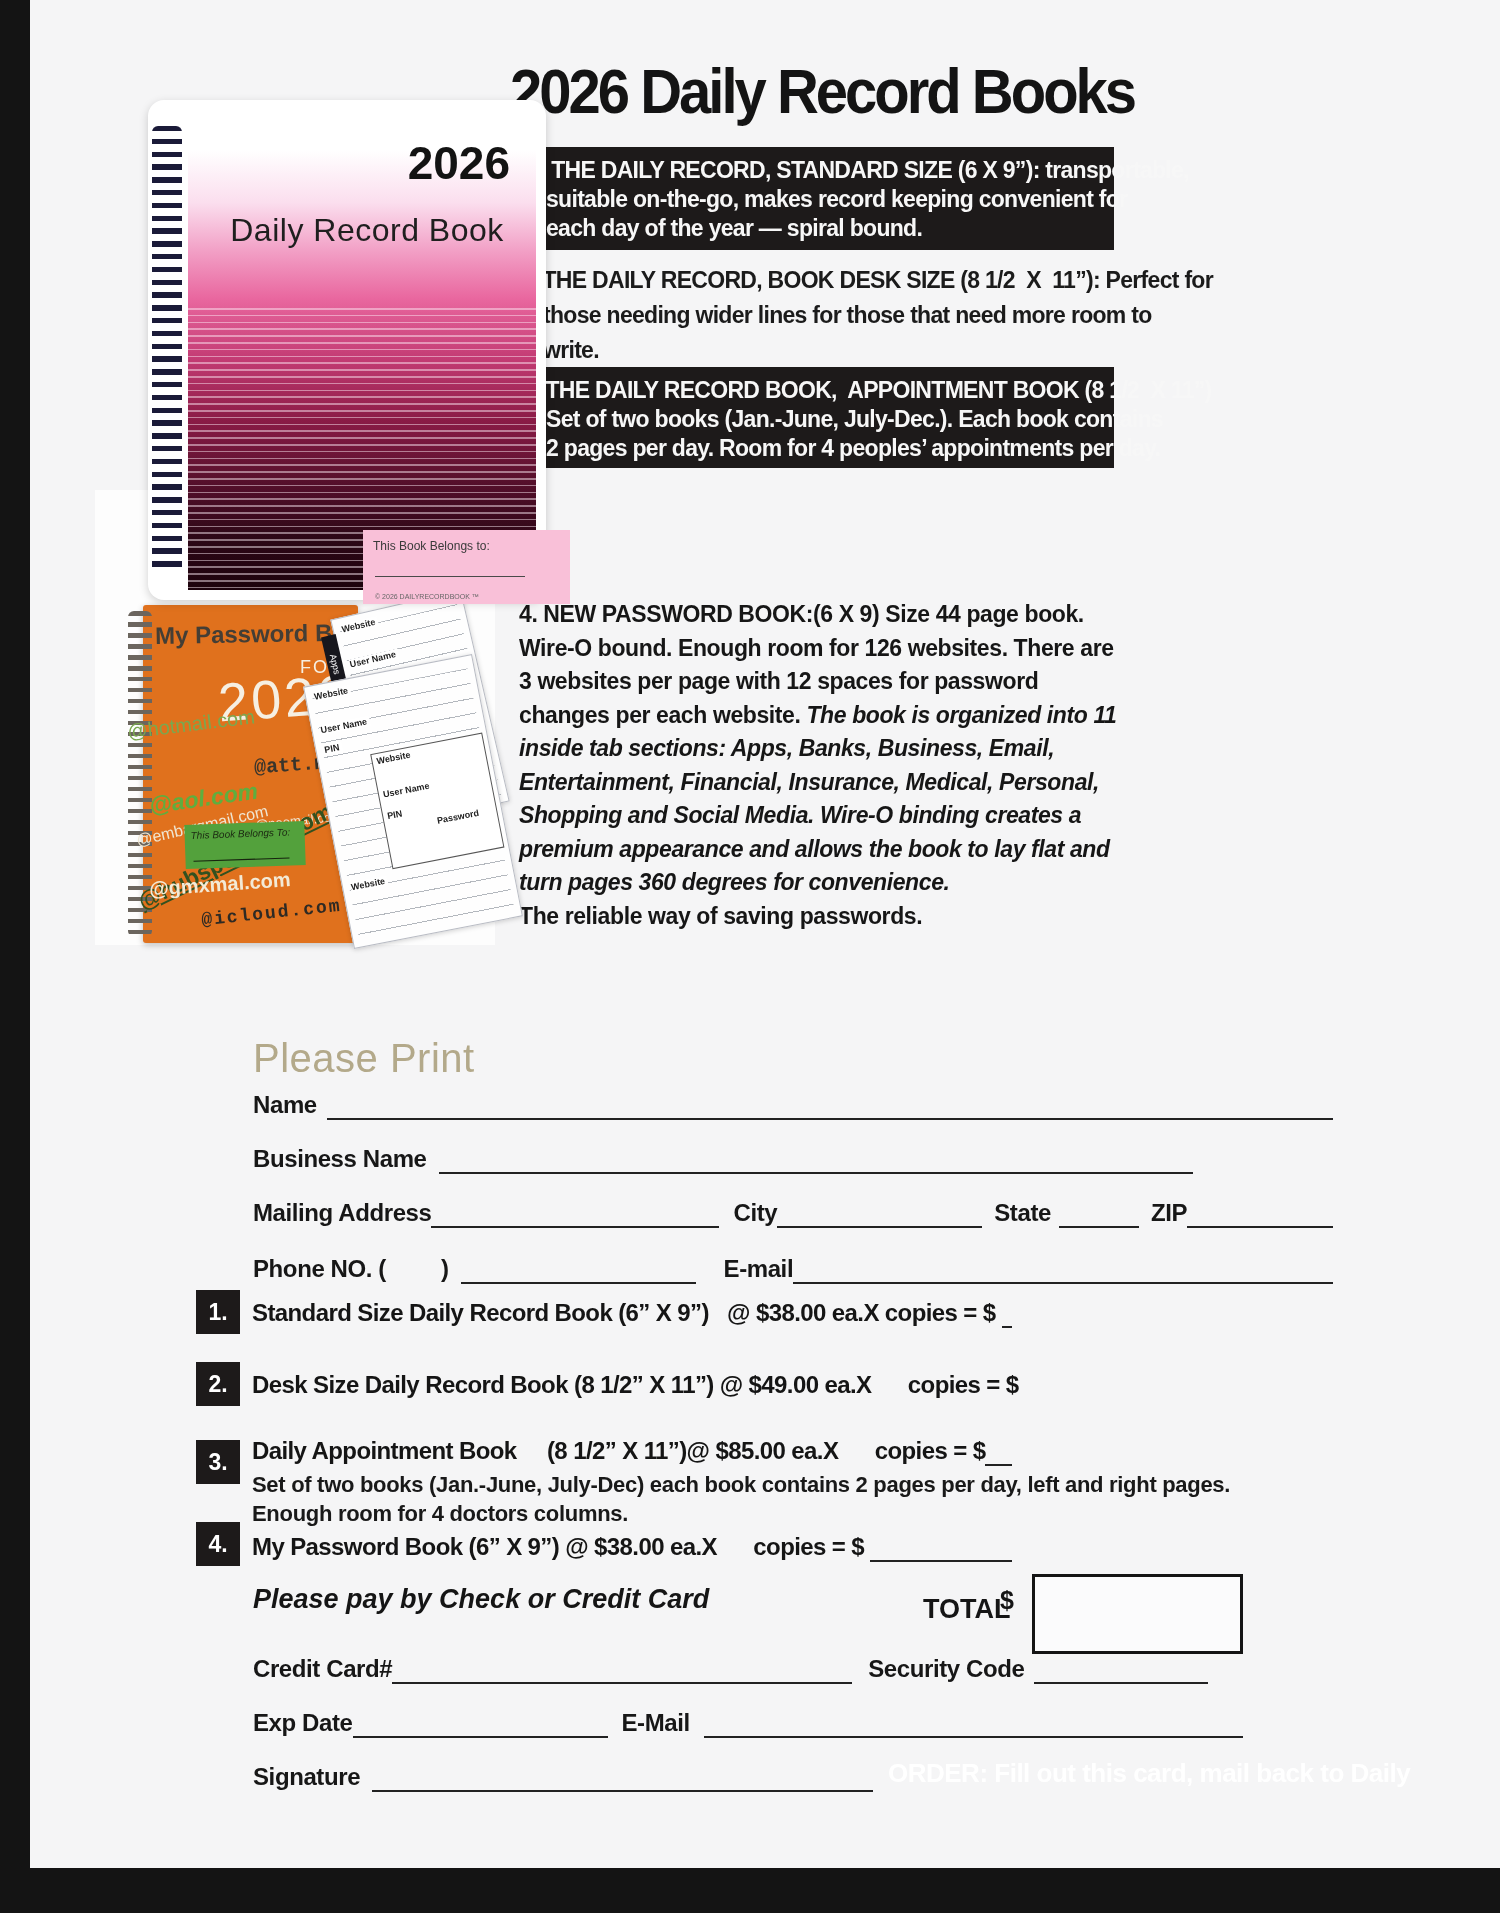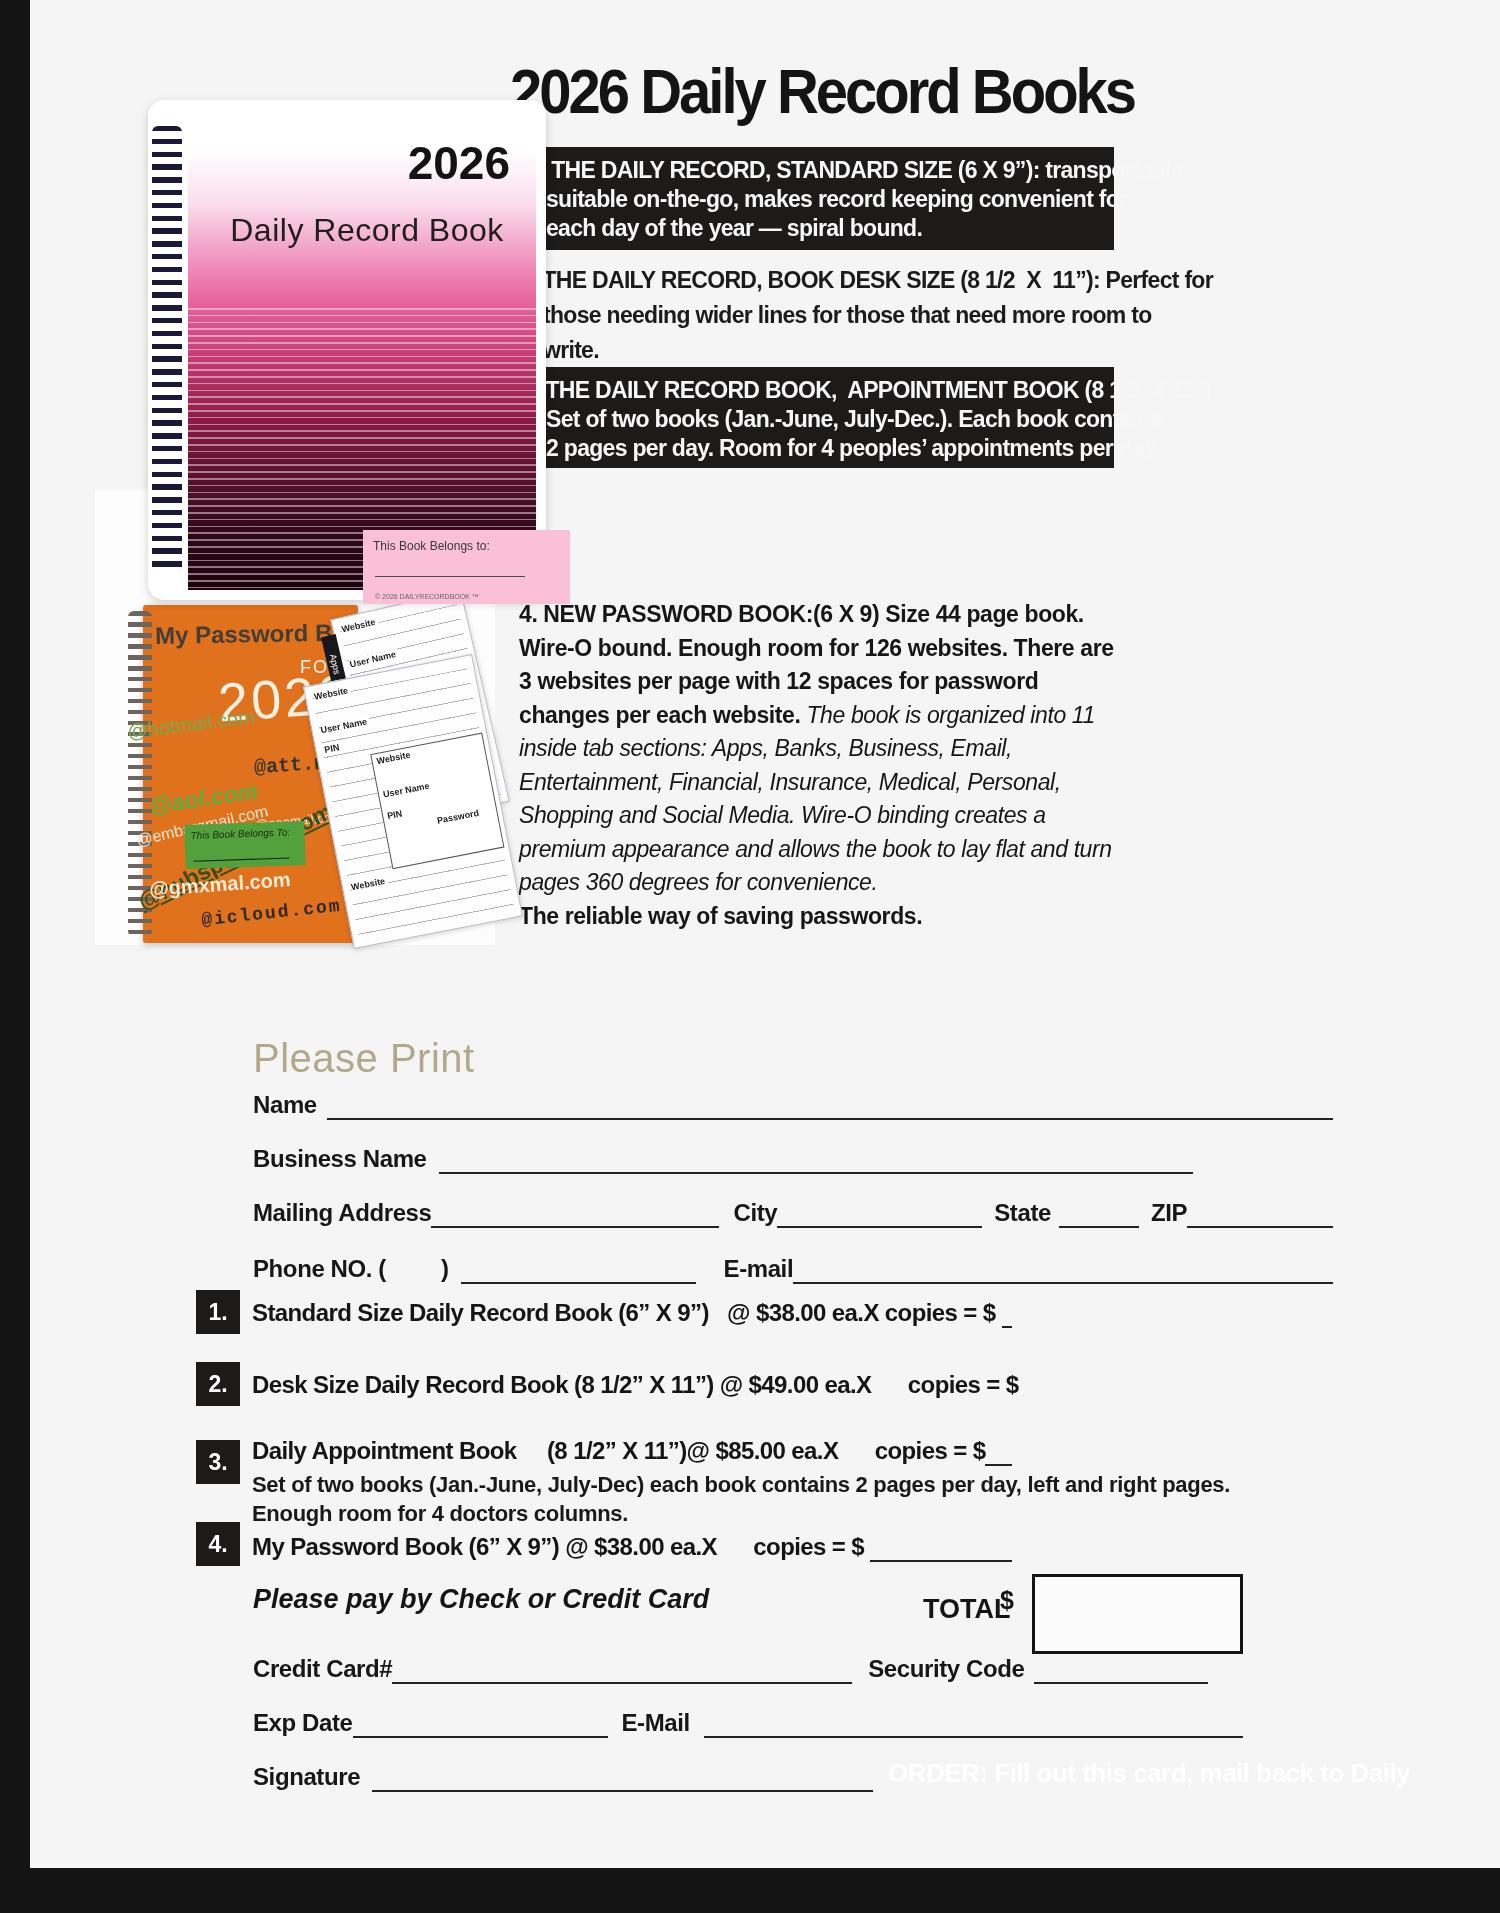--- a/index.html
+++ b/index.html
@@ -69,21 +69,21 @@
   .pbox1{left:508px;top:147px;width:606px;height:103px;}
   .pbox3{left:508px;top:367px;width:606px;height:101px;}
   .pline{white-space:pre;font-size:23px;font-weight:700;line-height:29px;letter-spacing:-0.7px;}
   .pplain{position:absolute;color:#1b1b1b;}
   .pplain2{left:519px;top:263px;}
   .pplain2 .pline{line-height:35px;}
   .ind{padding-left:24px;}
   .p4{position:absolute;left:519px;top:598px;width:600px;font-size:23px;line-height:33.5px;
     color:#161616;letter-spacing:-0.4px;}
   .p4 .b{font-weight:700;}
-  .p4 .i{font-style:italic;font-weight:400;}
+  .p4 .i{font-style:italic;font-weight:700;}
 
   
   .fp-heading{position:absolute;left:253px;top:1036px;font-size:40px;color:#b3a98a;letter-spacing:.5px;}
   .frow{position:absolute;display:flex;align-items:flex-end;font-weight:700;font-size:24px;
     color:#171717;letter-spacing:-0.4px;height:32px;}
   .flabel{white-space:pre;padding-bottom:1px;}
   .uline{display:inline-block;border-bottom:2px solid #222;height:30px;box-sizing:border-box;}
   .fill{flex:1;}
   .gap55{width:55px;}.gap28{width:28px;}
   .numsq{position:absolute;left:196px;width:44px;height:44px;background:#1d1a1a;color:#fff;

